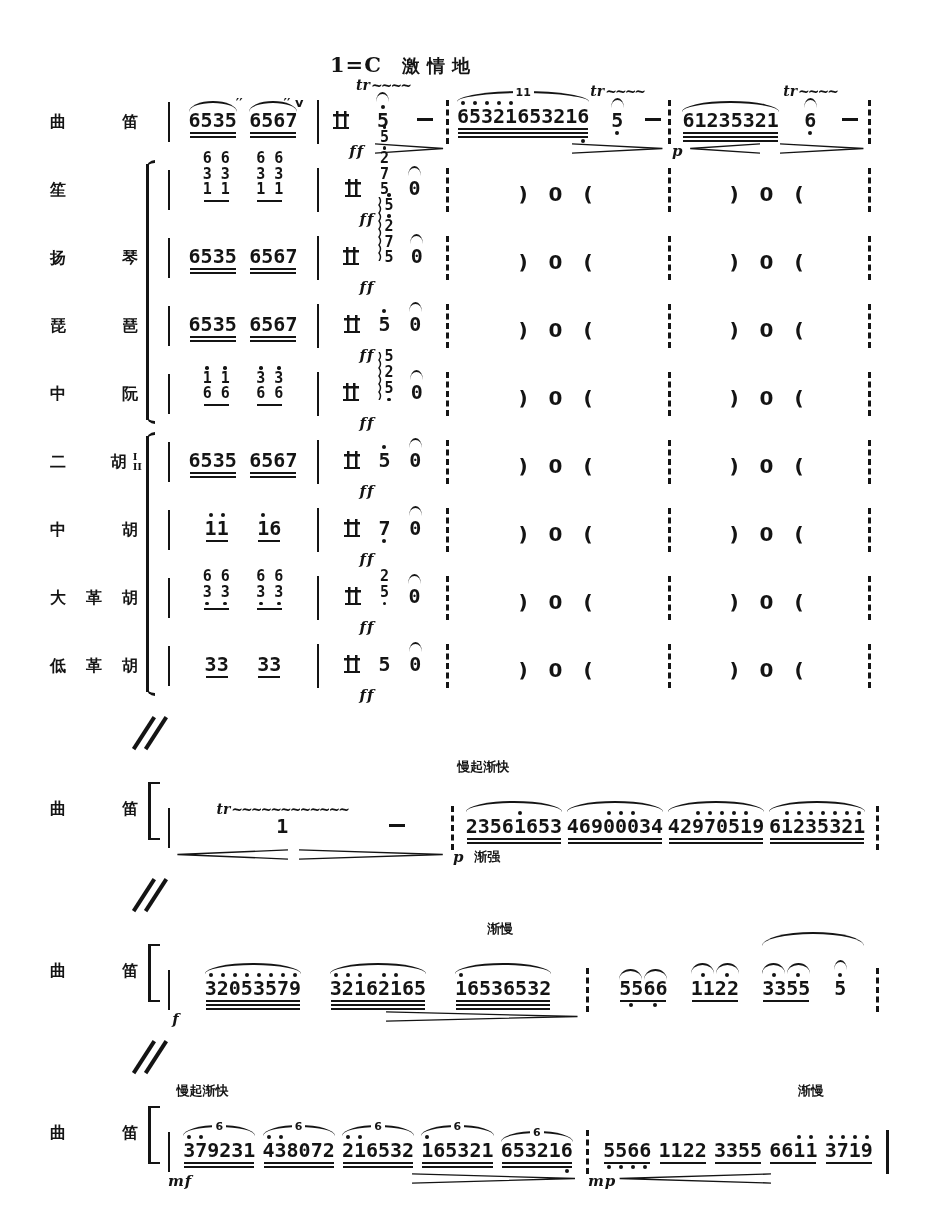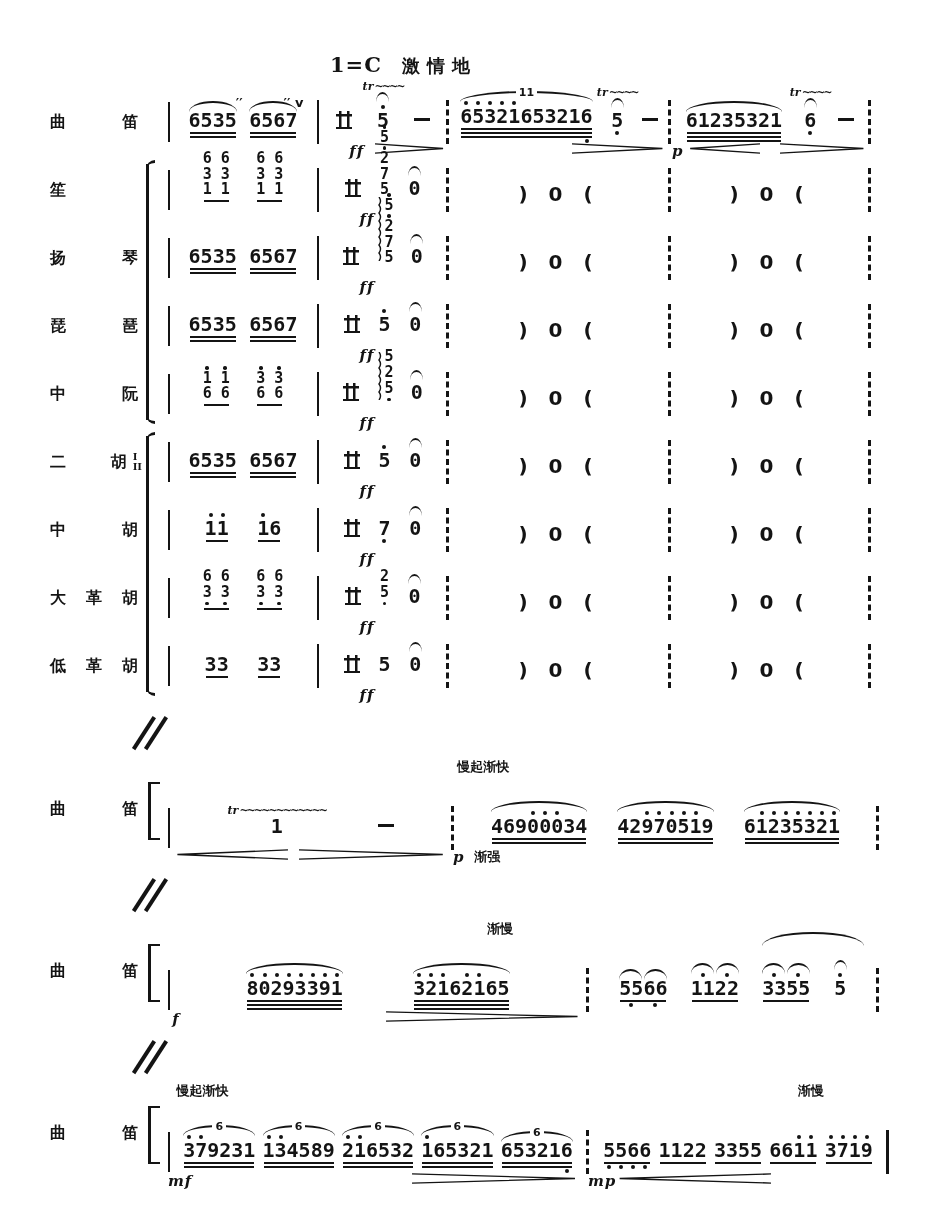--- a/index.html
+++ b/index.html
@@ -31,21 +31,21 @@
   .beams{width:100%;padding:0 1px;box-sizing:border-box;}
   .beam{border-top:2px solid #141414;margin-top:2px;}
   .dr{display:flex;justify-content:center;}
   .ds{width:1ch;height:6px;display:flex;justify-content:center;align-items:center;}
   .ds2{width:2ch;height:6px;display:flex;justify-content:center;align-items:center;}
   .dot{width:4px;height:4px;border-radius:50%;background:#141414;}
   .slurrow{position:relative;width:100%;display:flex;gap:2px;height:9px;}
   .slur{flex:1;height:9px;border-top:2px solid #141414;border-radius:50% 50% 0 0 / 100% 100% 0 0;}
   .am{position:absolute;right:-6px;top:-5px;font-size:13px;font-family:"DejaVu Sans",sans-serif;}
   .tup{font-size:11px;height:11px;margin-bottom:-7px;background:#fff;padding:0 3px;z-index:2;font-family:"DejaVu Sans",sans-serif;}
-  .trm{font-family:"DejaVu Serif",serif;font-style:italic;font-size:11px;height:14px;display:flex;align-items:flex-end;white-space:nowrap;z-index:2;}
+  .trm{font-family:"DejaVu Serif",serif;font-style:italic;font-size:14px;height:14px;display:flex;align-items:flex-end;white-space:nowrap;z-index:2;}
   .trm .wav{letter-spacing:-2px;margin-left:1px;font-style:normal;font-weight:bold;}
   .ferm{width:13px;height:8px;border-top:2.5px solid #141414;border-radius:50% 50% 0 0/100% 100% 0 0;margin-bottom:2px;}
   .dash{width:16px;height:3.5px;background:#141414;margin-bottom:9px;}
   .nian{width:16px;height:18px;margin-bottom:1px;background:
     linear-gradient(#141414,#141414) 3px 0/2.5px 100% no-repeat,
     linear-gradient(#141414,#141414) 10.5px 0/2.5px 100% no-repeat,
     linear-gradient(#141414,#141414) 0 3px/100% 2.5px no-repeat,
     linear-gradient(#141414,#141414) 0 100%/100% 2.5px no-repeat;}
   .stack{display:flex;flex-direction:row;align-items:flex-end;gap:9px;}
   .stk{display:flex;flex-direction:column;align-items:center;font-size:15px;line-height:1.05;}
@@ -1077,20 +1077,46 @@
             <div class="measure bar-dashed" style="width: 425px;">
               <div class="cell">
                 <div class="top">
                   <div class="slurrow">
                     <div class="slur"></div>
                   </div>
                   <div class="dr">
                     <div class="ds"></div>
                     <div class="ds"></div>
                     <div class="ds"></div>
+                    <div class="ds"></div>
+                    <div class="ds">
+                      <div class="dot"></div>
+                    </div>
+                    <div class="ds"></div>
+                    <div class="ds"></div>
+                    <div class="ds"></div>
+                  </div>
+                </div>
+                <div class="digits">23561653</div>
+                <div class="bz">
+                  <div class="beams">
+                    <div class="beam"></div>
+                    <div class="beam"></div>
+                  </div>
+                </div>
+              </div>
+              <div class="cell">
+                <div class="top">
+                  <div class="slurrow">
+                    <div class="slur"></div>
+                  </div>
+                  <div class="dr">
+                    <div class="ds"></div>
+                    <div class="ds"></div>
+                    <div class="ds"></div>
                     <div class="ds">
                       <div class="dot"></div>
                     </div>
                     <div class="ds">
                       <div class="dot"></div>
                     </div>
                     <div class="ds">
                       <div class="dot"></div>
                     </div>
                     <div class="ds"></div>
@@ -1226,21 +1252,21 @@
                       <div class="dot"></div>
                     </div>
                     <div class="ds">
                       <div class="dot"></div>
                     </div>
                     <div class="ds">
                       <div class="dot"></div>
                     </div>
                   </div>
                 </div>
-                <div class="digits">80293391</div>
+                <div class="digits">32053579</div>
                 <div class="bz">
                   <div class="beams">
                     <div class="beam"></div>
                     <div class="beam"></div>
                     <div class="beam"></div>
                   </div>
                 </div>
               </div>
               <div class="cell">
                 <div class="top">
@@ -1262,20 +1288,47 @@
                       <div class="dot"></div>
                     </div>
                     <div class="ds">
                       <div class="dot"></div>
                     </div>
                     <div class="ds"></div>
                     <div class="ds"></div>
                   </div>
                 </div>
                 <div class="digits">32162165</div>
+                <div class="bz">
+                  <div class="beams">
+                    <div class="beam"></div>
+                    <div class="beam"></div>
+                    <div class="beam"></div>
+                  </div>
+                </div>
+              </div>
+              <div class="cell">
+                <div class="top">
+                  <div class="slurrow">
+                    <div class="slur"></div>
+                  </div>
+                  <div class="dr">
+                    <div class="ds">
+                      <div class="dot"></div>
+                    </div>
+                    <div class="ds"></div>
+                    <div class="ds"></div>
+                    <div class="ds"></div>
+                    <div class="ds"></div>
+                    <div class="ds"></div>
+                    <div class="ds"></div>
+                    <div class="ds"></div>
+                  </div>
+                </div>
+                <div class="digits">16536532</div>
                 <div class="bz">
                   <div class="beams">
                     <div class="beam"></div>
                     <div class="beam"></div>
                     <div class="beam"></div>
                   </div>
                 </div>
               </div>
               <div class="ovl" style="left: 76%; top: 2px;">渐慢</div>
               <div class="ovl dyn" style="left: 1%; bottom: -4px;">f</div>
@@ -1425,21 +1478,21 @@
                     </div>
                     <div class="ds">
                       <div class="dot"></div>
                     </div>
                     <div class="ds"></div>
                     <div class="ds"></div>
                     <div class="ds"></div>
                     <div class="ds"></div>
                   </div>
                 </div>
-                <div class="digits">134589</div>
+                <div class="digits">438072</div>
                 <div class="bz">
                   <div class="beams">
                     <div class="beam"></div>
                     <div class="beam"></div>
                   </div>
                 </div>
               </div>
               <div class="cell">
                 <div class="top">
                   <div class="tup">6</div>

